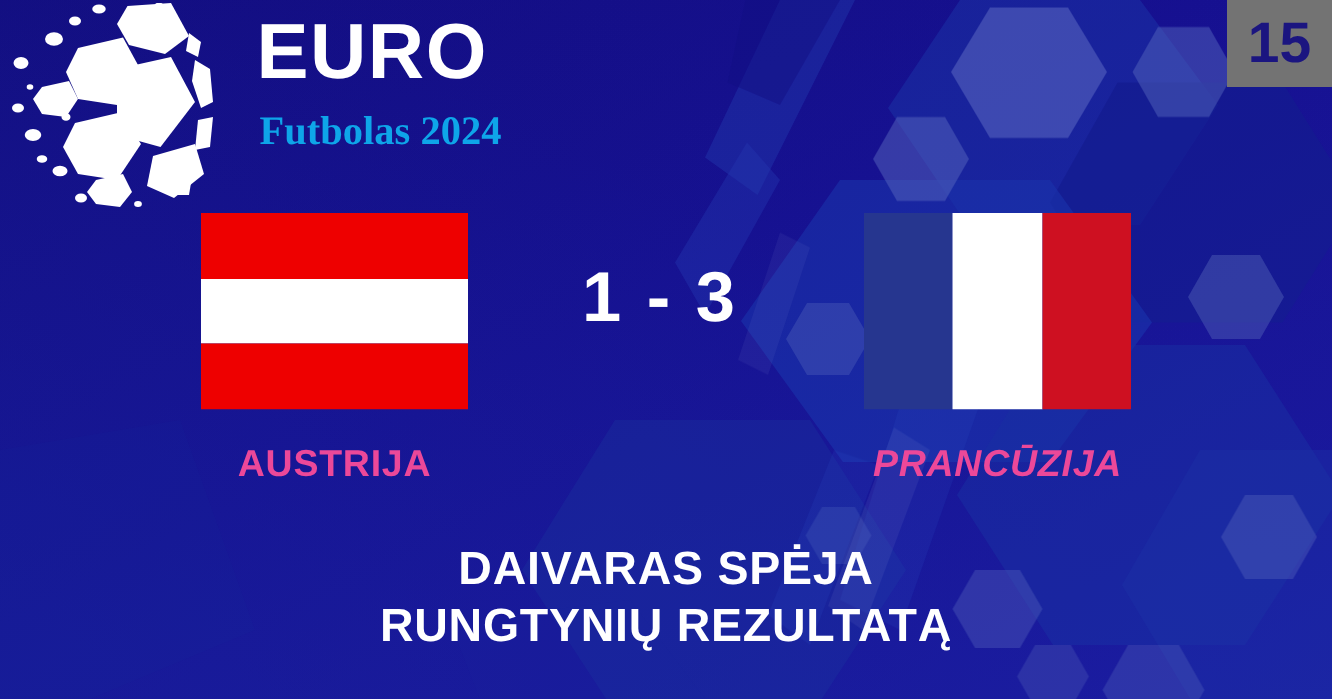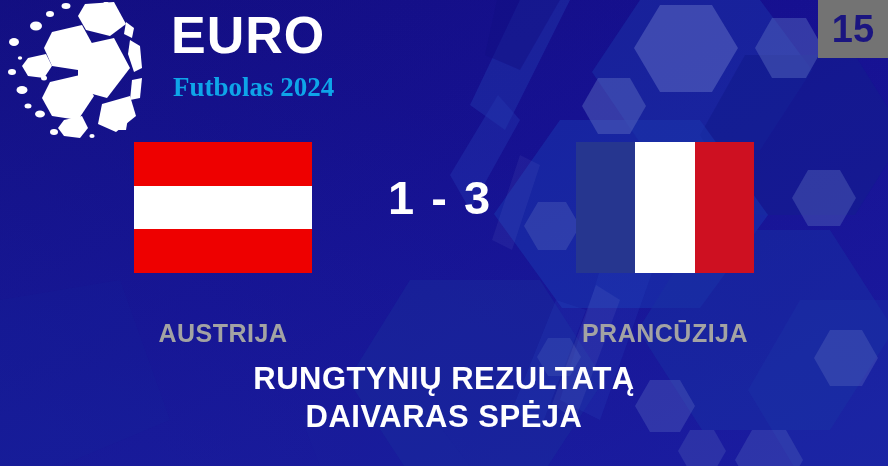--- a/index.html
+++ b/index.html
@@ -59,24 +59,24 @@
     text-align:center;
     font-size:47px;line-height:52px;font-weight:bold;
     color:#ffffff;letter-spacing:2px;
   }
 
   
   .team-name{
     position:absolute;top:294px;width:300px;
     text-align:center;
     font-size:25px;line-height:30px;font-weight:bold;
-    color:#a3a3a3;letter-spacing:0.5px;margin-top:24px;
+    color:#ec4899;letter-spacing:0.5px;
   }
   #team-home-name{left:73px;}
-  #team-away-name{left:515px;}
+  #team-away-name{left:515px;font-style:italic;}
 
   
   #caption{
     position:absolute;left:0;top:360px;width:888px;
     text-align:center;color:#ffffff;
   }
   .caption-line{
     font-size:31px;line-height:38px;font-weight:bold;letter-spacing:0.5px;
   }
 </style>
@@ -212,17 +212,17 @@
       <div class="stripe-v" style="left:33.33%;background:#ffffff;"></div>
       <div class="stripe-v" style="left:66.66%;background:#ce1021;"></div>
     </div>
   </div>
 
   <div class="team-name" id="team-home-name">AUSTRIJA</div>
 
   <div class="team-name" id="team-away-name">PRANCŪZIJA</div>
 
   <div id="caption">
+    <div class="caption-line">DAIVARAS SPĖJA</div>
     <div class="caption-line">RUNGTYNIŲ REZULTATĄ</div>
-    <div class="caption-line">DAIVARAS SPĖJA</div>
   </div>
 
 </div>
 
 </body></html>

